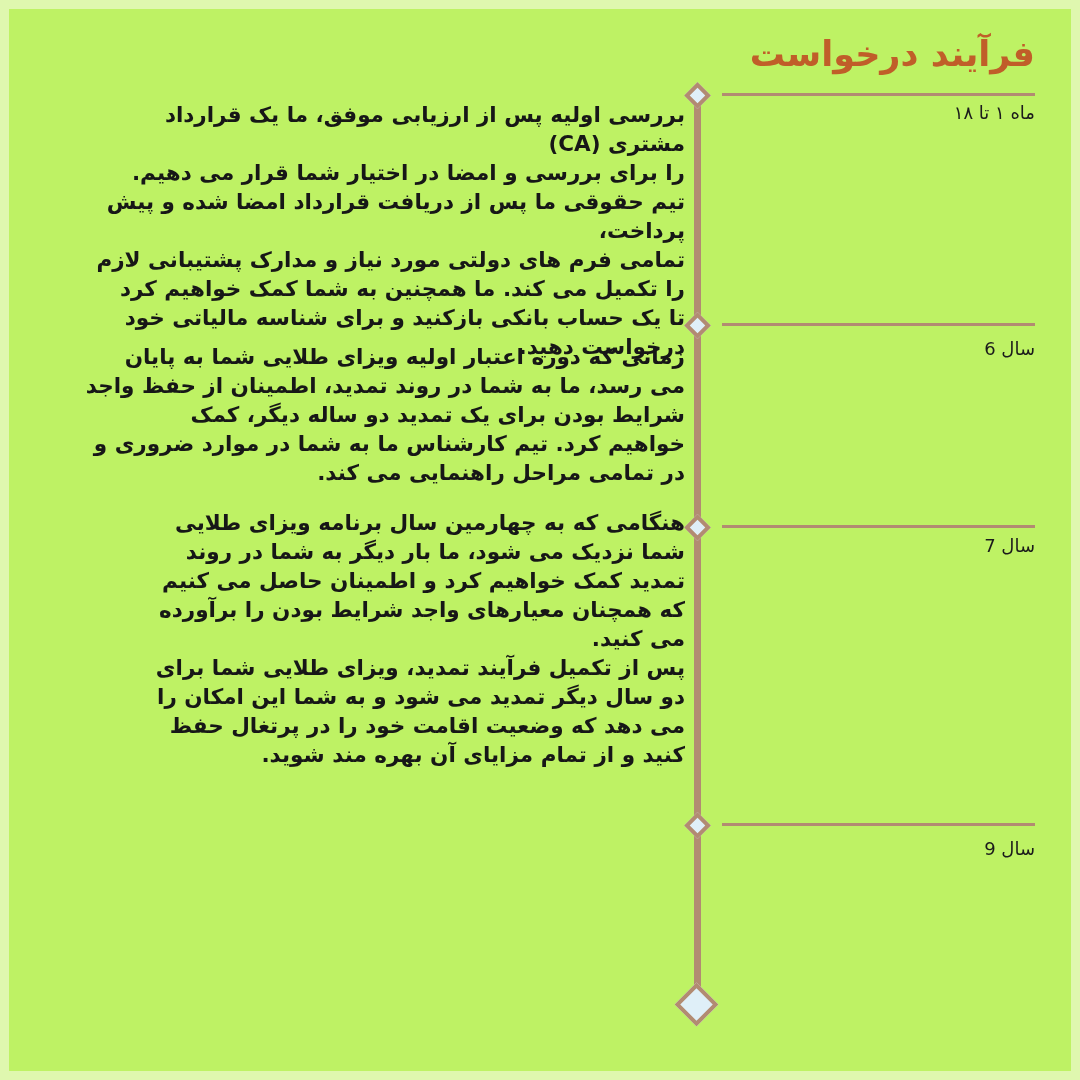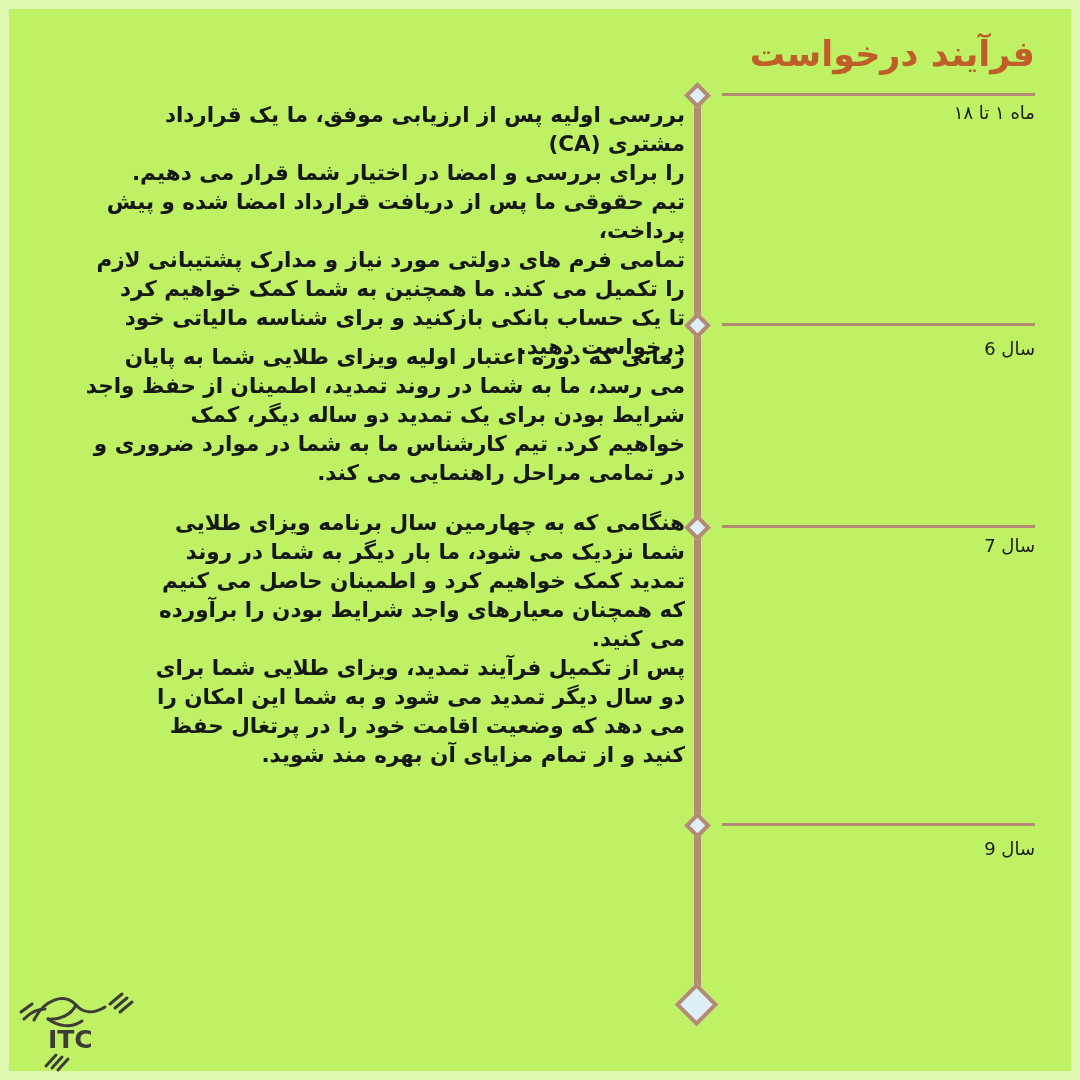--- a/index.html
+++ b/index.html
@@ -123,37 +123,14 @@
 دو سال دیگر تمدید می شود و به شما این امکان را
 می دهد که وضعیت اقامت خود را در پرتغال حفظ
 کنید و از تمام مزایای آن بهره مند شوید.</div>
 
   <div class="hline m3"></div>
   <div class="diamond m3"></div>
   <div class="period-label m3">سال 9</div>
 
   <div class="diamond end"></div>
 
-  <div class="logo">
-    <svg viewBox="0 0 120 92">
-      <g fill="none" stroke="#3F3B39" stroke-width="3" stroke-linecap="round">
-
-        <path d="M3 30 L14 22"></path>
-        <path d="M6 37 C12 31, 20 27, 27 27"></path>
-
-        <path d="M16 38 C26 18, 46 10, 58 23 C64 30, 74 33, 87 25"></path>
-        <path d="M58 23 C53 33, 42 38, 30 37"></path>
-
-        <path d="M30 37 C41 45, 54 46, 64 39"></path>
-
-        <path d="M92 22 L104 12"></path>
-        <path d="M97 26 L109 16"></path>
-        <path d="M102 30 L114 20"></path>
-
-        <path d="M28 84 L38 73"></path>
-        <path d="M34 86 L44 75"></path>
-        <path d="M40 88 L50 77"></path>
-      </g>
-      <text class="logo-text-svg" x="30" y="66" id="logo-text-node">ITC</text>
-    </svg>
-  </div>
 
 </div>
 
 </body></html>

